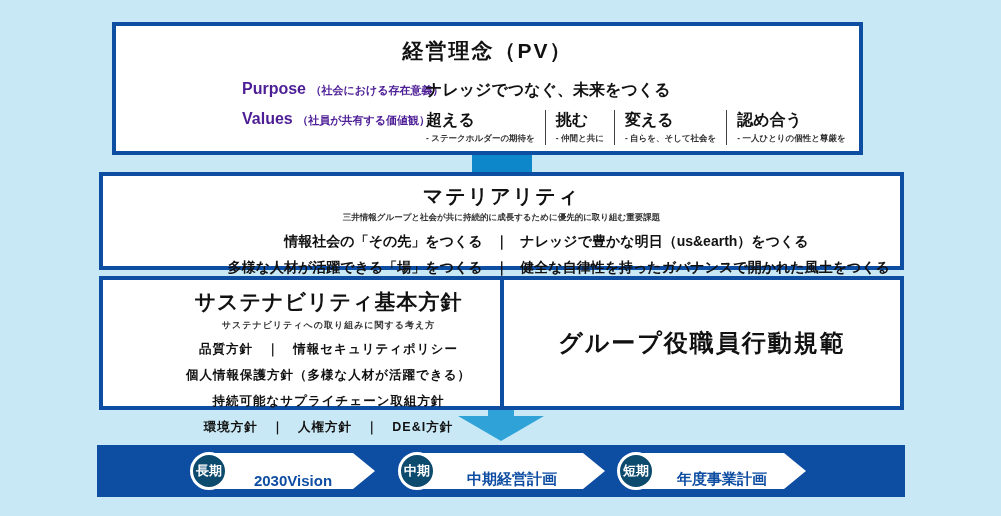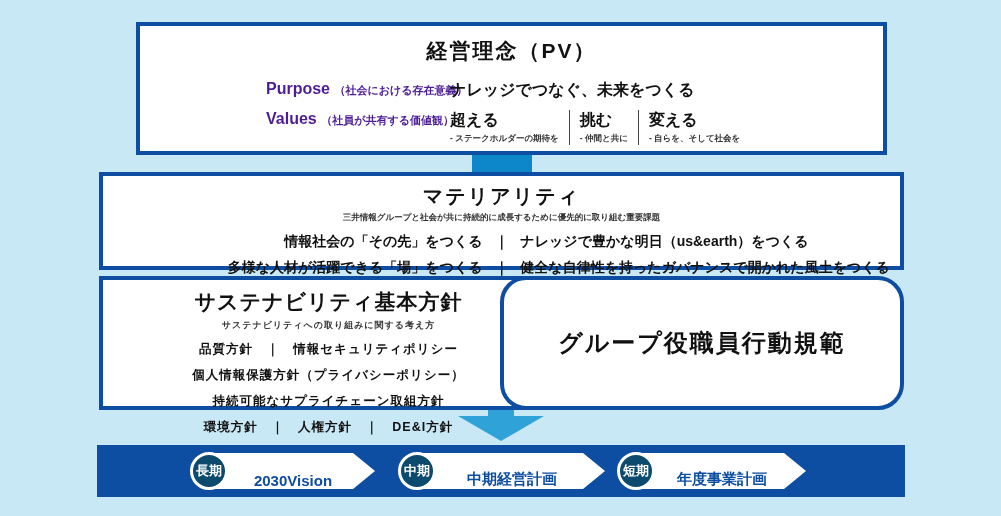--- a/index.html
+++ b/index.html
@@ -3,21 +3,21 @@
 <meta charset="utf-8">
 <style>
   * { margin:0; padding:0; box-sizing:border-box; }
   html,body { background:#c9e8f5; }
   body { font-family:"Liberation Sans","DejaVu Sans",sans-serif; }
   .canvas { position:relative; width:1001px; height:516px; background:#c9e8f5; overflow:hidden; }
 
   .box { position:absolute; background:#ffffff; border:4px solid #0d4da2; z-index:2; }
 
   
-  .top-box { left:136px; top:22px; width:751px; height:133px; }
+  .top-box { left:112px; top:22px; width:751px; height:133px; }
   .top-title { text-align:center; margin-top:11px; font-size:21px; font-weight:bold; color:#111; letter-spacing:2px; }
   .pv-row { position:absolute; left:126px; display:flex; align-items:flex-start; }
   .row-purpose { top:54px; }
   .row-values { top:84px; }
   .pv-label { width:184px; flex:0 0 184px; color:#4c1d95; white-space:nowrap; }
   .pv-label .en { font-size:16px; font-weight:bold; }
   .pv-label .jp { font-size:11px; font-weight:bold; }
   .purpose-statement { font-size:16px; font-weight:bold; color:#111; white-space:nowrap; }
   .values-list { display:flex; align-items:stretch; }
   .value-item { padding:0 10px; border-left:1px solid #444; }
@@ -36,21 +36,21 @@
   .m-row:last-child { margin-top:8px; }
   .m-left { text-align:right; white-space:nowrap; }
   .m-right { text-align:left; white-space:nowrap; }
   .m-div { padding:0 12px; color:#111; }
 
   
   .sus-box { left:99px; top:276px; width:459px; height:134px; }
   .sus-title { text-align:center; margin-top:8px; font-size:21px; font-weight:bold; color:#111; letter-spacing:1px; }
   .sus-subtitle { text-align:center; margin-top:3px; font-size:9px; font-weight:bold; color:#333; letter-spacing:1px; }
   .sus-policy { text-align:center; margin-top:9px; font-size:12.5px; font-weight:bold; color:#111; letter-spacing:1px; white-space:nowrap; }
-  .coc-box { left:500px; top:276px; width:404px; height:134px; display:flex; align-items:center; justify-content:center;border-radius:26px; }
+  .coc-box { left:500px; top:276px; width:404px; height:134px; display:flex; align-items:center; justify-content:center; }
   .coc-title { font-size:24px; font-weight:bold; color:#111; letter-spacing:2px; }
 
   
   .big-arrow-stem { position:absolute; left:488px; top:404px; width:26px; height:14px; background:#2fa3d8; z-index:1; }
   .big-arrow-head { position:absolute; left:458px; top:416px; width:0; height:0; z-index:1;
     border-left:43px solid transparent; border-right:43px solid transparent; border-top:25px solid #2fa3d8; }
 
   
   .bottom-bar { position:absolute; left:97px; top:445px; width:808px; height:52px; background:#0d4da2; z-index:2; }
   .plan { position:absolute; top:7px; height:38px; }
@@ -93,20 +93,24 @@
           <div class="value-note">- ステークホルダーの期待を</div>
         </div>
         <div class="value-item">
           <div class="value-word">挑む</div>
           <div class="value-note">- 仲間と共に</div>
         </div>
         <div class="value-item">
           <div class="value-word">変える</div>
           <div class="value-note">- 自らを、そして社会を</div>
         </div>
+        <div class="value-item">
+          <div class="value-word">認め合う</div>
+          <div class="value-note">- 一人ひとりの個性と尊厳を</div>
+        </div>
       </div>
     </div>
   </div>
 
   <div class="connector-top"></div>
 
   <div class="box mid-box">
     <div class="mid-title">マテリアリティ</div>
     <div class="mid-subtitle">三井情報グループと社会が共に持続的に成長するために優先的に取り組む重要課題</div>
     <div class="m-row">
@@ -118,21 +122,21 @@
       <div class="m-left">多様な人材が活躍できる「場」をつくる</div>
       <div class="m-div">｜</div>
       <div class="m-right">健全な自律性を持ったガバナンスで開かれた風土をつくる</div>
     </div>
   </div>
 
   <div class="box sus-box">
     <div class="sus-title">サステナビリティ基本方針</div>
     <div class="sus-subtitle">サステナビリティへの取り組みに関する考え方</div>
     <div class="sus-policy">品質方針　｜　情報セキュリティポリシー</div>
-    <div class="sus-policy">個人情報保護方針（プライバシーポリシー）</div>
+    <div class="sus-policy">個人情報保護方針（多様な人材が活躍できる）</div>
     <div class="sus-policy">持続可能なサプライチェーン取組方針</div>
     <div class="sus-policy">環境方針　｜　人権方針　｜　DE&amp;I方針</div>
   </div>
 
   <div class="box coc-box">
     <div class="coc-title">グループ役職員行動規範</div>
   </div>
 
   <div class="big-arrow-stem"></div>
   <div class="big-arrow-head"></div>

